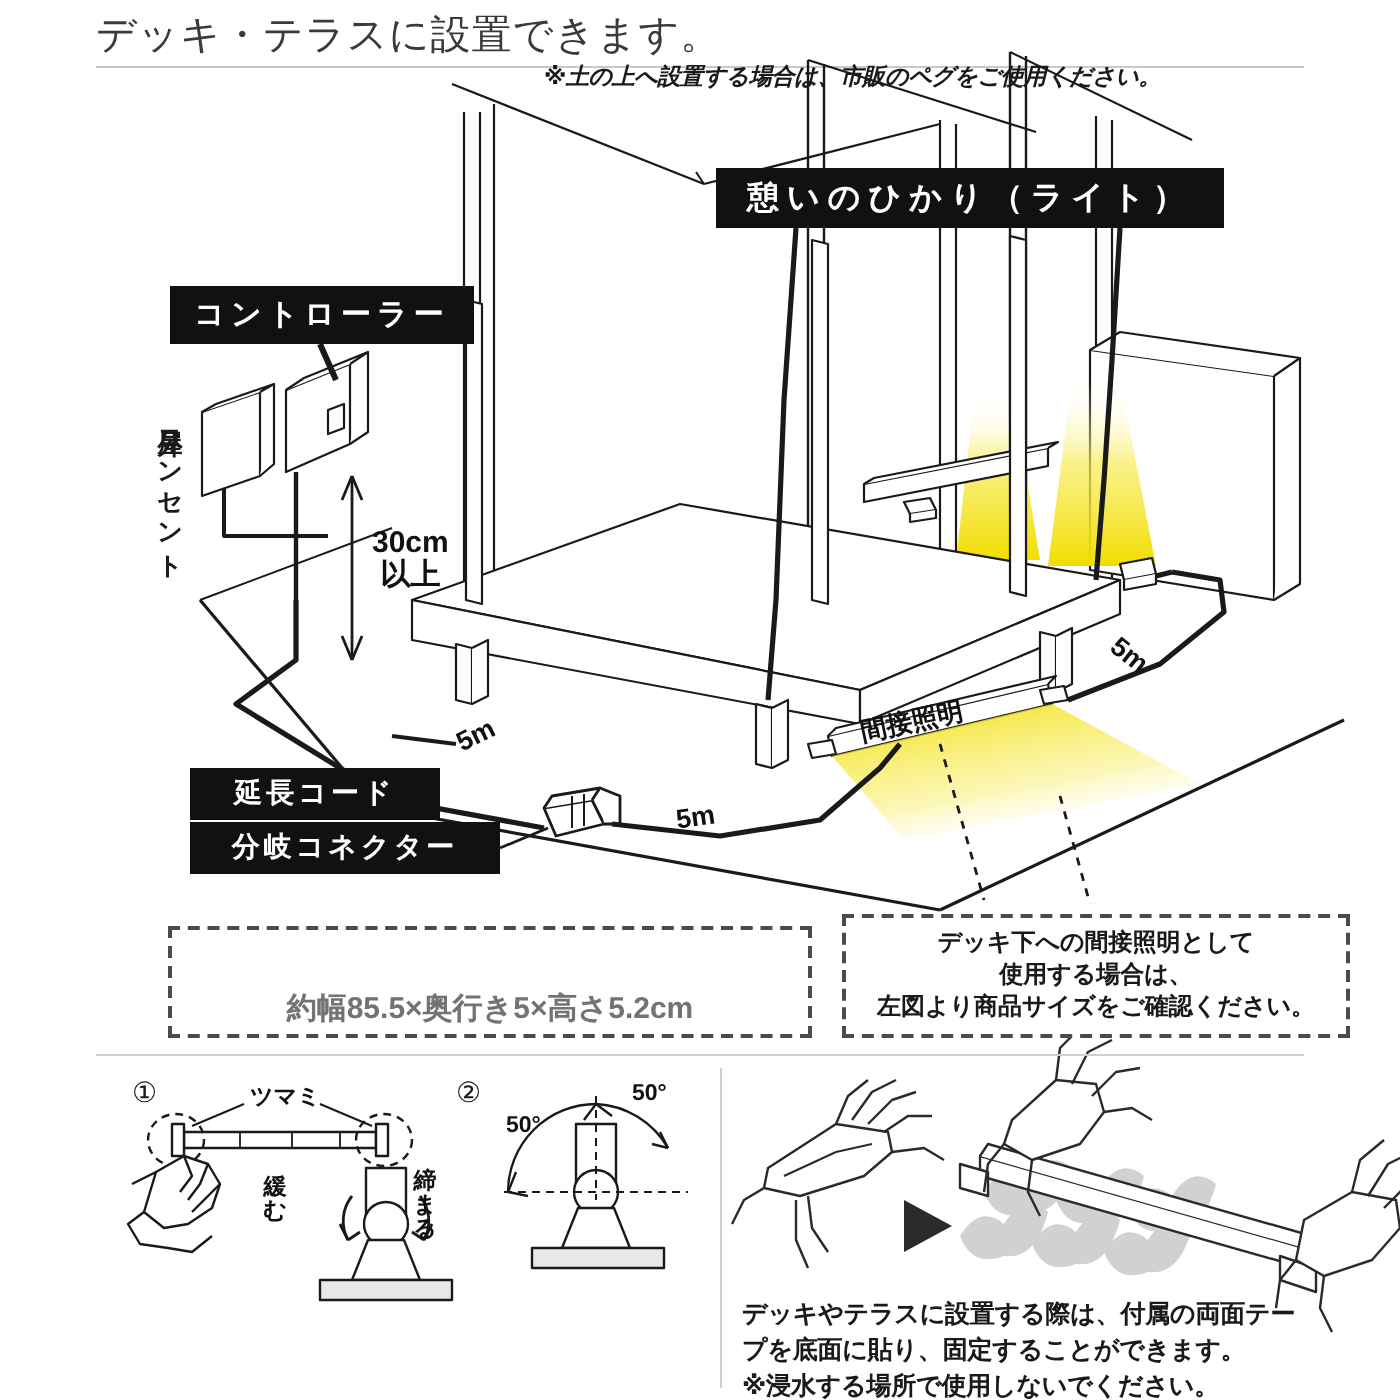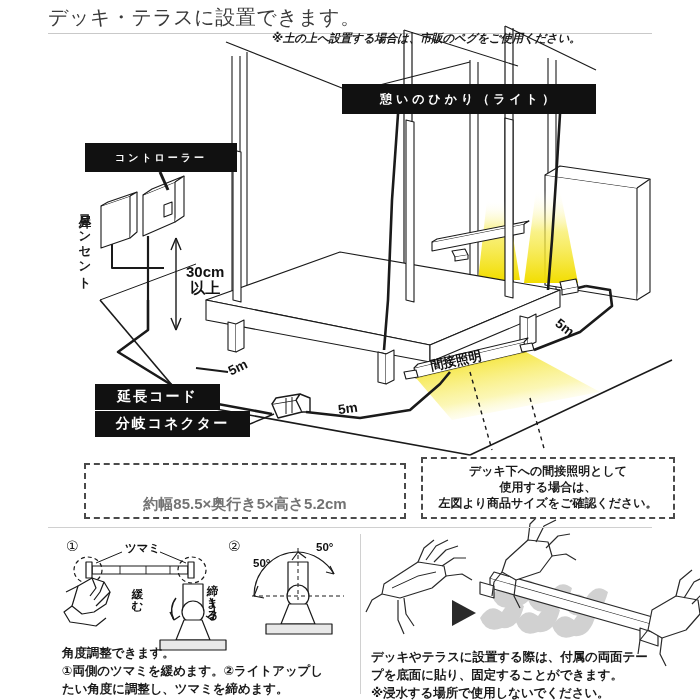--- a/index.html
+++ b/index.html
@@ -28,22 +28,22 @@
     letter-spacing:-0.2px;
     font-style:italic;
   }
 
   
   .tag{
     position:absolute;background:#111;color:#fff;
     font-weight:700;display:flex;align-items:center;justify-content:center;
     letter-spacing:3px;white-space:nowrap;
   }
-  .tag.t-controller{left:85px;top:143px;width:152px;height:29px;font-size:10px;}
-  .tag.t-light{left:342px;top:84px;width:254px;height:30px;font-size:12px;letter-spacing:4px;}
+  .tag.t-controller{left:85px;top:143px;width:152px;height:29px;font-size:15px;}
+  .tag.t-light{left:358px;top:84px;width:254px;height:30px;font-size:16px;letter-spacing:4px;}
   .tag.t-ext{left:95px;top:384px;width:125px;height:26px;font-size:14px;letter-spacing:2px;}
   .tag.t-branch{left:95px;top:411px;width:155px;height:26px;font-size:14px;letter-spacing:2px;}
 
   .lbl-outlet{
     position:absolute;left:74px;top:205px;width:18px;
     font-size:12.5px;font-weight:700;line-height:1.12;
     writing-mode:vertical-rl;text-orientation:upright;
     letter-spacing:1px;
   }
   .lbl-wallup{
@@ -395,25 +395,20 @@
   <div class="vsep"></div>
 
   <div class="circnum n1">①</div>
   <div class="circnum n2">②</div>
   <div class="mini tsumami">ツマミ</div>
   <div class="mini yurumu">緩む</div>
   <div class="mini shimaru">締まる</div>
   <div class="mini a90">50°</div>
   <div class="mini a50">50°</div>
 
-  <div class="cap left">
-    <span>角度調整できます。</span>
-    <span>①両側のツマミを緩めます。②ライトアップし</span>
-    <span>たい角度に調整し、ツマミを締めます。</span>
-  </div>
 
   <div class="cap right">
     <span>デッキやテラスに設置する際は、付属の両面テー</span>
     <span>プを底面に貼り、固定することができます。</span>
     <span>※浸水する場所で使用しないでください。</span>
   </div>
 
 </div>
 
 </body></html>

